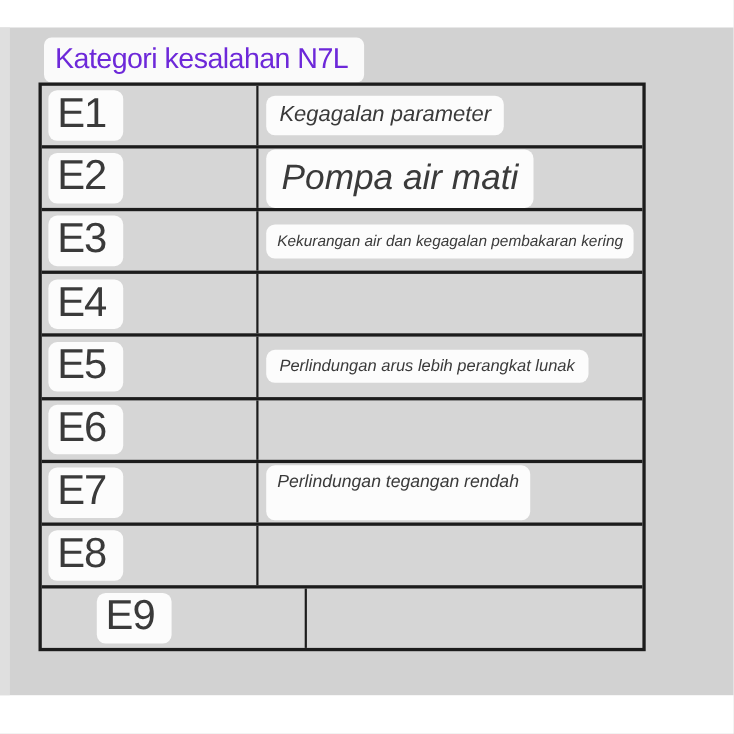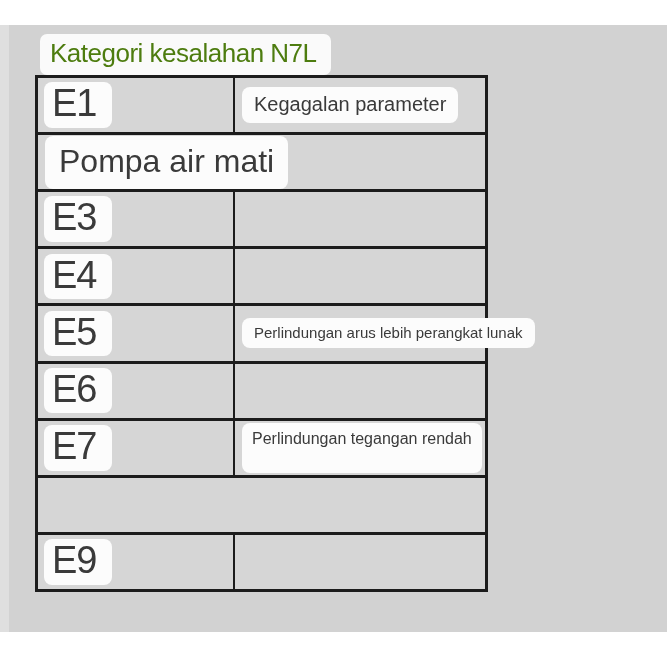--- a/index.html
+++ b/index.html
@@ -22,54 +22,55 @@
     background: #dfdfdf;
   }
   .title-pill {
     position: absolute;
     top: 34px; left: 40px;
     background: #fafafa;
     border-radius: 7px;
     padding: 4px 14px 6px 10px;
     font-size: 26px;
     letter-spacing: -0.5px;
-    color: #4d7c0f;
+    color: #6d28d9;
     white-space: nowrap;
   }
   .etable {
     position: absolute;
     left: 35px; top: 75px;
-    width: 453px; height: 517px;
+    width: 552px; height: 517px;
     box-sizing: border-box;
     border: 3px solid #1c1c1c;
     background: #d6d6d6;
     display: flex;
     flex-direction: column;
   }
   .row {
     flex: 1;
     display: flex;
     border-bottom: 3px solid #1c1c1c;
     min-height: 0;
   }
-  .row:last-child { border-bottom: none; }
+  .row:last-child { border-bottom: none; padding-left: 44px; }
   .cell {
     display: flex;
     align-items: center;
     min-width: 0;
   }
   .cell-code {
     width: 197px;
     box-sizing: border-box;
     border-right: 2px solid #1c1c1c;
     padding-left: 6px;
   }
   .cell-desc {
     flex: 1;
     padding-left: 7px;
+    font-style: italic;
   }
   .pill {
     background: #fcfcfc;
     border-radius: 8px;
     color: #3a3a3a;
     white-space: nowrap;
   }
   .code-pill {
     font-size: 38px;
     line-height: 1.02;
@@ -99,28 +100,34 @@
   <div class="row">
     <div class="cell cell-code">
       <span class="pill code-pill">E1</span>
     </div>
     <div class="cell cell-desc">
       <span class="pill desc-pill d-20">Kegagalan parameter</span>
     </div>
   </div>
 
   <div class="row">
+    <div class="cell cell-code">
+      <span class="pill code-pill">E2</span>
+    </div>
     <div class="cell cell-desc">
       <span class="pill desc-pill d-28">Pompa air mati</span>
     </div>
   </div>
 
   <div class="row">
     <div class="cell cell-code">
       <span class="pill code-pill">E3</span>
+    </div>
+    <div class="cell cell-desc">
+      <span class="pill desc-pill d-14">Kekurangan air dan kegagalan pembakaran kering</span>
     </div>
   </div>
 
   <div class="row">
     <div class="cell cell-code">
       <span class="pill code-pill">E4</span>
     </div>
   </div>
 
   <div class="row">
@@ -144,20 +151,23 @@
   <div class="row">
     <div class="cell cell-code">
       <span class="pill code-pill">E7</span>
     </div>
     <div class="cell cell-desc">
       <span class="pill desc-pill d-16">Perlindungan tegangan rendah</span>
     </div>
   </div>
 
   <div class="row">
+    <div class="cell cell-code">
+      <span class="pill code-pill">E8</span>
+    </div>
   </div>
 
   <div class="row">
     <div class="cell cell-code">
       <span class="pill code-pill">E9</span>
     </div>
   </div>
 
 </div>
 

